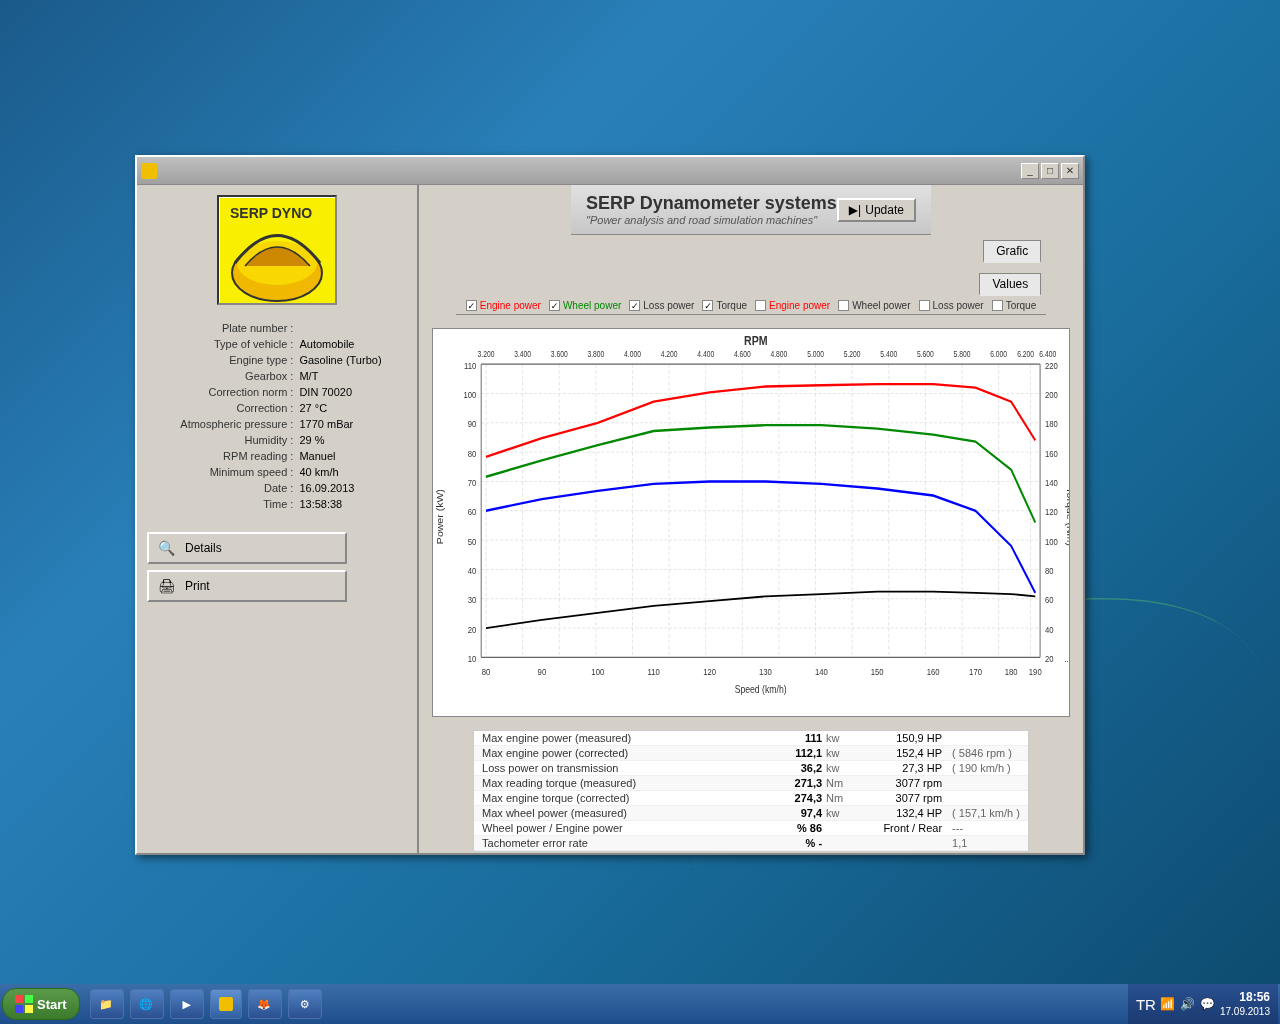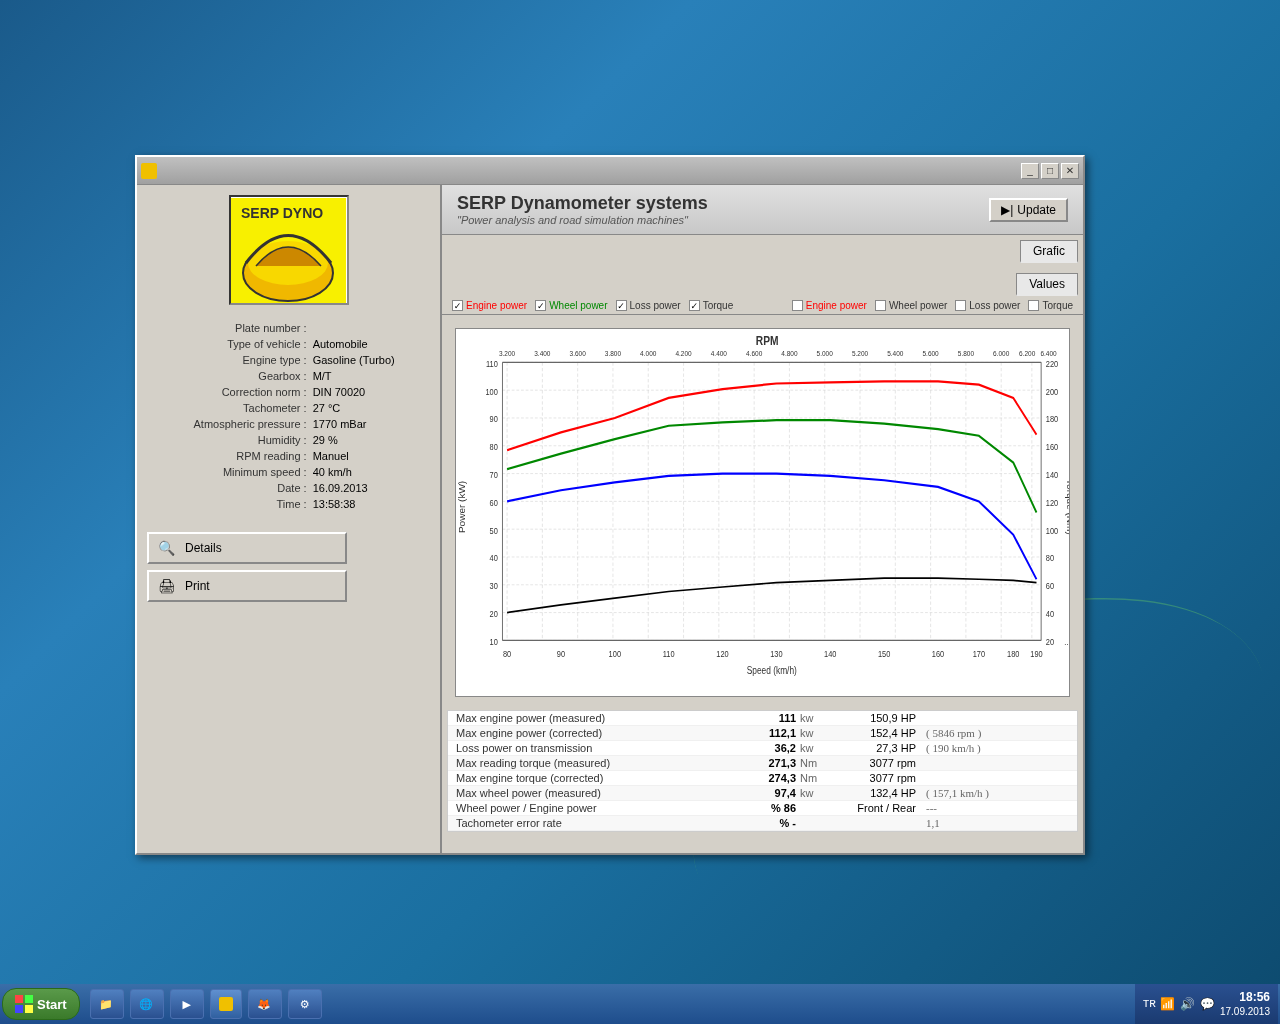--- a/index.html
+++ b/index.html
@@ -84,21 +84,21 @@
       color: #333;
     }
 
     .app-content {
       display: flex;
       height: calc(100% - 28px);
     }
 
     
     .left-panel {
-      width: 305px;
+      width: 282px;
       background: #d4d0c8;
       border-right: 2px solid #888;
       padding: 10px;
       flex-shrink: 0;
     }
 
     .logo-area {
       background: #fff;
       border: 2px inset #888;
       width: 120px;
@@ -166,20 +166,21 @@
       justify-content: center;
       font-size: 14px;
     }
 
     
     .right-panel {
       flex: 1;
       display: flex;
       flex-direction: column;
       background: #d4d0c8;
+      align-items: center;
     }
 
     
     .header-area {
       background: linear-gradient(to bottom, #e0e0e0, #c8c8c8);
       padding: 8px 15px;
       border-bottom: 1px solid #888;
       display: flex;
       justify-content: space-between;
       align-items: center;
@@ -233,21 +234,21 @@
       background: white;
       margin: 13px;
       border: 1px solid #888;
       position: relative;
       overflow: hidden;
     }
 
     
     .data-area {
       background: white;
-      margin: 0 5px 21px 5px;
+      margin: 0 5px 1px 5px;
       border: 1px solid #ccc;
       font-size: 11px;
     }
 
     .legend-item {
       display: flex;
       align-items: center;
       gap: 3px;
       font-size: 10px;
     }
@@ -301,21 +302,20 @@
 
     .data-row-val2 {
       flex: 0 0 80px;
       text-align: right;
     }
 
     .data-row-extra {
       flex: 1;
       color: #666;
       padding-left: 10px;
-      font-family: Liberation Serif, serif;
     }
 
     
     .taskbar {
       position: absolute;
       bottom: 0;
       left: 0;
       width: 100%;
       height: 40px;
       background: linear-gradient(to bottom, #3a6ea8, #1e4d8c);
@@ -459,21 +459,21 @@
         </tr>
         <tr>
           <td class="info-label">Gearbox :</td>
           <td class="info-value">M/T</td>
         </tr>
         <tr>
           <td class="info-label">Correction norm :</td>
           <td class="info-value">DIN 70020</td>
         </tr>
         <tr>
-          <td class="info-label">Tachometer :</td>
+          <td class="info-label">Correction :</td>
           <td class="info-value">
             <span>27</span>&nbsp;<span>°C</span>
           </td>
         </tr>
         <tr>
           <td class="info-label">Atmospheric pressure :</td>
           <td class="info-value">
             <span>1770</span>&nbsp;<span>mBar</span>
           </td>
         </tr>
@@ -783,21 +783,21 @@
   <div class="taskbar-item">
     <div class="taskbar-icon">🦊</div>
   </div>
   <div class="taskbar-item">
     <div class="taskbar-icon">⚙</div>
   </div>
 
   <div class="taskbar-spacer"></div>
 
   <div class="system-tray">
-    <span style="font-size:11px;font-family:Liberation Mono, monospace;">TR</span>
+    <span style="font-size:15px;">TR</span>
     <div class="tray-icon">📶</div>
     <div class="tray-icon">🔊</div>
     <div class="tray-icon">💬</div>
     <div class="clock">
       <div class="clock-time">18:56</div>
       <div class="clock-date">17.09.2013</div>
     </div>
   </div>
 </div>
 

